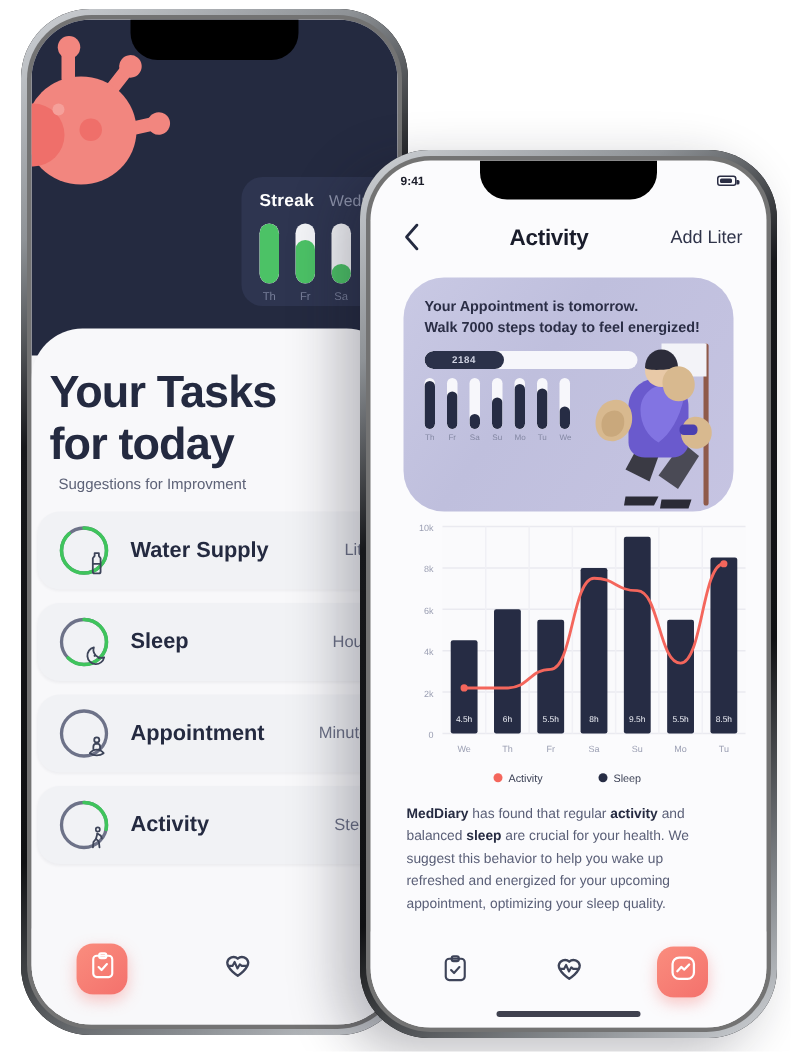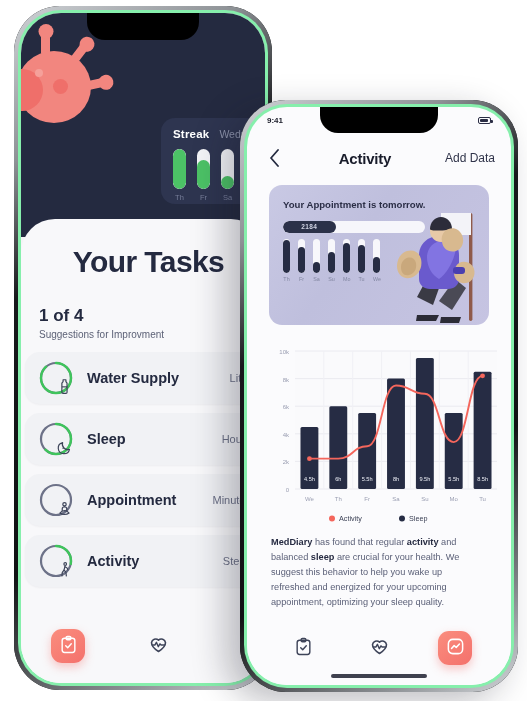--- a/index.html
+++ b/index.html
@@ -13,21 +13,21 @@
 
   
   .phone { position: absolute; border-radius: 46px; background: #0b0b0d; }
   .phone .bezel {
     position: absolute; inset: 0; border-radius: 46px;
     background: linear-gradient(145deg,#cfd2d6 0%,#8e9296 18%,#17181b 34%,#101113 66%,#8b8f93 88%,#d2d5d9 100%);
     padding: 3px;
   }
   .phone .inner {
     position: absolute; inset: 4px; border-radius: 43px;
-    background: #86efac; overflow: hidden;
+    background: #737373; overflow: hidden;
   }
   .screen { position: absolute; inset: 3px; border-radius: 40px; overflow: hidden; }
   .notch {
     position: absolute; top: 0; left: 50%; transform: translateX(-50%);
     border-bottom-left-radius: 18px; border-bottom-right-radius: 18px;
     background: #000; z-index: 40;
   }
 
   
   #back-phone { left: 14px; top: 6px; width: 258px; height: 684px; }
@@ -74,21 +74,21 @@
     position: relative; overflow: hidden;
   }
   .sb .fill { position: absolute; left: 0; right: 0; bottom: 0; background: #4cc266; border-radius: 7px; }
   .sb .lab { margin-top: 4px; text-align: center; color: #777e99; font-size: 7.5px; }
 
   .bp-sheet {
     position: absolute; left: 0; right: 0; top: 206px; bottom: 0;
     background: #f8f8fa; border-top-left-radius: 34px; border-top-right-radius: 34px;
   }
   .bp-title {
-    padding: 26px 20px 0 31px; text-align: center;
+    padding: 26px 20px 0 12px; text-align: left;
     color: #242a40; font-size: 30px; font-weight: 700; line-height: 1.16;
     letter-spacing: -0.6px;
   }
   .bp-count { padding: 26px 0 0 18px; color: #242a40; font-size: 17px; font-weight: 700; }
   .bp-sub { padding: 3px 0 0 18px; color: #5d6277; font-size: 10px; }
 
   .task-list { padding: 12px 0 0 4px; }
   .task-row {
     display: flex; align-items: center; gap: 14px;
     background: #f1f2f5; border-radius: 15px;
@@ -122,22 +122,22 @@
 
   .fp-nav {
     position: absolute; left: 0; right: 0; top: 34px; height: 34px;
     display: flex; align-items: center; padding: 0 16px;
   }
   .back-btn { width: 22px; height: 22px; display: flex; align-items: center; justify-content: center; color: #242a40; }
   .fp-title { flex: 1; text-align: center; color: #191c2b; font-size: 15px; font-weight: 700; letter-spacing: -.2px; }
   .add-data { color: #30344a; font-size: 12px; white-space: nowrap; }
 
   .appt-card {
-    position: absolute; left: 22px; right: 22px; top: 78px; height: 140px;
-    border-radius: 13px; overflow: hidden;
+    position: absolute; left: 22px; right: 22px; top: 78px; height: 156px;
+    border-radius: 27px; overflow: hidden;
     background: linear-gradient(125deg,#c9c9e4 0%,#bfbfdd 40%,#c6c4e2 100%);
   }
   .appt-text {
     position: relative; z-index: 3; padding: 13px 14px 0 14px;
     color: #2b2e46; font-size: 9.6px; font-weight: 700; line-height: 1.42;
   }
   .progress-wrap { position: relative; z-index: 3; margin: 9px 14px 0 14px; }
   .progress-track {
     height: 12px; background: #f6f6fb; border-radius: 7px; position: relative; overflow: hidden;
     width: 74%;
@@ -232,22 +232,22 @@
                   </div>
                   <div class="lab">Su</div>
                 </div>
               </div>
           </div>
         </div>
 
         <div class="bp-sheet">
           <div class="bp-title">
             <div>Your Tasks</div>
-          </div>
-          <div class="bp-count">1 of 4</div>
+            <div>for today</div>
+          </div>
           <div class="bp-sub">Suggestions for Improvment</div>
           <div class="task-list" id="task-list">
               <div class="task-row">
                 <div class="ring">
                   <svg viewBox="0 0 34 34">
                     <circle cx="17" cy="17" r="15" fill="none" stroke="#6d7288" stroke-width="2.2"></circle>
                     <circle cx="17" cy="17" r="15" fill="none" stroke="#3fc45c" stroke-width="2.4" stroke-linecap="round" stroke-dasharray="82.93804605477054 11.309733552923248" transform="rotate(-90 17 17)"></circle>
                   </svg>
                   <span class="glyph">
                     <svg width="17" height="17" viewBox="0 0 24 24" fill="none">
@@ -348,26 +348,27 @@
           </span>
         </div>
 
         <div class="fp-nav">
           <div class="back-btn">
             <svg width="11" height="18" viewBox="0 0 11 18" fill="none">
               <path d="M9 1L2 9l7 8" stroke="#242a40" stroke-width="1.8" stroke-linecap="round" stroke-linejoin="round"></path>
             </svg>
           </div>
           <div class="fp-title">Activity</div>
-          <div class="add-data">Add Data</div>
+          <div class="add-data">Add Liter</div>
         </div>
 
         <div class="appt-card">
           <div class="appt-text">
             <div>Your Appointment is tomorrow.</div>
+            <div>Walk 7000 steps today to feel energized!</div>
           </div>
 
           <div class="progress-wrap">
             <div class="progress-track">
               <div class="progress-fill" id="progress-fill" style="width: 37%;">
                 <span class="progress-val">2184</span>
               </div>
             </div>
           </div>
 

